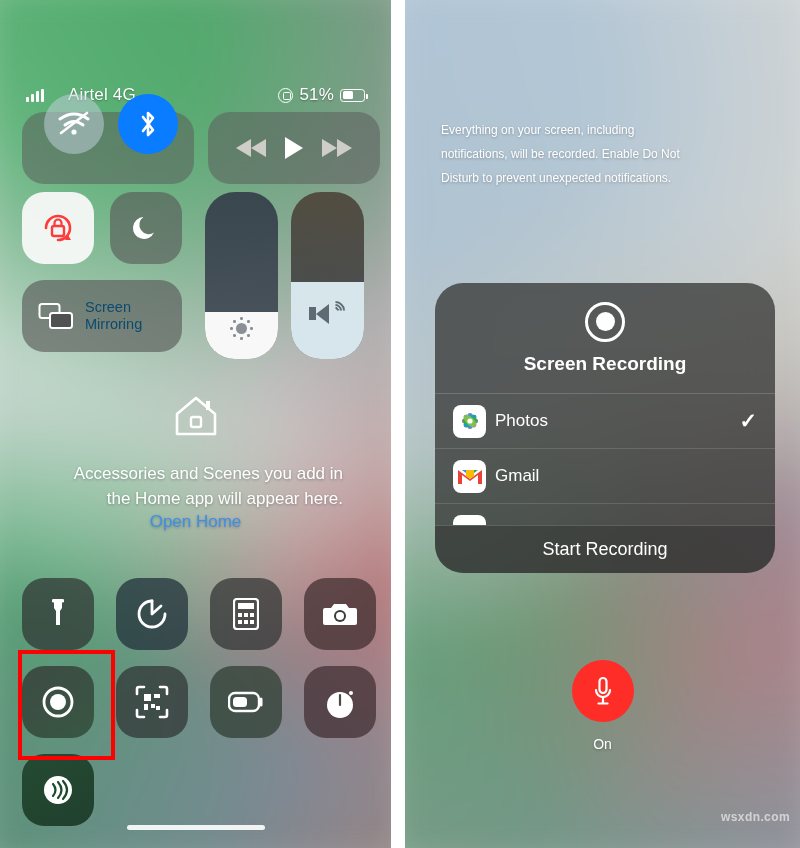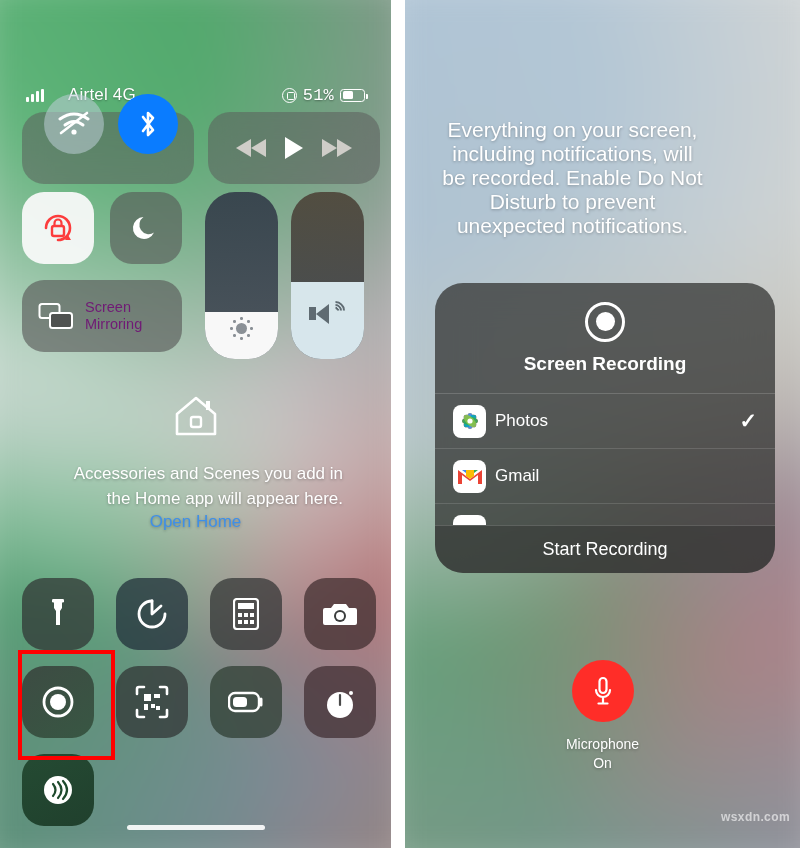--- a/index.html
+++ b/index.html
@@ -48,21 +48,21 @@
   
   .statusbar { position:absolute; top:78px; left:0; width:391px; height:34px;
     display:flex; align-items:center; justify-content:space-between;
     padding:0 26px; color:#fff; font-size:17px; letter-spacing:.2px;
     text-shadow:0 1px 2px rgba(0,0,0,.35); }
   .sb-left { display:flex; align-items:center; gap:24px; }
   .bars { display:flex; align-items:flex-end; gap:2px; height:13px; }
   .bars i { display:block; width:3px; background:#fff; border-radius:1px; }
   .bars i:nth-child(1){height:5px}  .bars i:nth-child(2){height:8px}
   .bars i:nth-child(3){height:11px} .bars i:nth-child(4){height:13px}
-  .sb-right { display:flex; align-items:center; gap:6px;font-family:Liberation Mono, monospace; }
+  .sb-right { display:flex; align-items:center; gap:6px; }
   .lockrot { width:15px; height:15px; border:1.6px solid #fff; border-radius:50%;
     position:relative; }
   .lockrot::after { content:""; position:absolute; left:4px; top:3.5px;
     width:6px; height:6px; border:1.4px solid #fff; border-radius:1.5px; }
   .batt { width:25px; height:13px; border:1.6px solid #fff; border-radius:3.5px;
     position:relative; padding:1.5px; }
   .batt::after { content:""; position:absolute; right:-4px; top:4px;
     width:2px; height:5px; background:#fff; border-radius:0 1px 1px 0; }
   .batt i { display:block; height:100%; width:51%; background:#fff; border-radius:1.5px; }
 
@@ -88,21 +88,21 @@
   .dbl.fwd .tri { border-width:9px 0 9px 15px; border-color:transparent transparent transparent #cfcdc8; }
 
   .tile { position:absolute; border-radius:22px; display:flex;
     align-items:center; justify-content:center; }
   .t-rotlock { left:22px;  top:192px; width:72px; height:72px; background:rgba(250,250,250,.93); }
   .t-dnd     { left:110px; top:192px; width:72px; height:72px; background:rgba(85,85,85,.6); }
 
   .mod-mirror { position:absolute; left:22px; top:280px; width:160px; height:72px;
     border-radius:22px; background:rgba(85,85,85,.62);
     display:flex; align-items:center; gap:11px; padding-left:16px; }
-  .mirror-label { color:#701a75; font-size:14.5px; line-height:17px; }
+  .mirror-label { color:#0c4a6e; font-size:14.5px; line-height:17px; }
 
   .slider { position:absolute; width:73px; height:167px; border-radius:30px;
     overflow:hidden; display:flex; flex-direction:column; justify-content:flex-end; }
   .sl-bright { left:205px; top:192px;
     background:linear-gradient(180deg,rgba(52,62,74,.92),rgba(66,74,84,.9)); }
   .sl-vol    { left:291px; top:192px;
     background:linear-gradient(180deg,rgba(78,70,58,.92),rgba(58,66,76,.9)); }
   .sl-fill { width:100%; display:flex; align-items:center; justify-content:center;
     padding-bottom:14px; }
   .fill-bright { height:28%; background:rgba(255,255,255,.96); }
@@ -141,21 +141,21 @@
 
   
   .hl { position:absolute; border:4px solid #ff0000; }
   .hl-rec { left:18px;  top:650px; width:97px;  height:110px; }
 
   .home-ind { position:absolute; left:50%; bottom:18px; transform:translateX(-50%);
     width:138px; height:5px; background:rgba(255,255,255,.9); border-radius:3px; }
 
   
   .rec-desc { position:absolute; left:0; top:118px; width:335px; padding:0 36px;
-    text-align:center; color:#fff; font-size:21px; line-height:24px;
+    text-align:left; color:#fff; font-size:12px; line-height:24px;
     text-shadow:0 1px 3px rgba(0,0,0,.28); }
 
   .rec-panel { position:absolute; left:30px; top:283px; width:340px; height:290px;
     border-radius:28px; overflow:hidden; background:rgba(52,54,52,.76);
     backdrop-filter:blur(18px); display:flex; flex-direction:column; }
   .rec-head { height:110px; display:flex; flex-direction:column;
     align-items:center; justify-content:center; gap:11px; }
   .rec-dot { width:40px; height:40px; border-radius:50%;
     border:3px solid #fff; display:flex; align-items:center; justify-content:center; }
   .rec-dot i { width:19px; height:19px; background:#fff; border-radius:50%; }
@@ -458,21 +458,20 @@
     <div class="mic-sec">
       <div class="mic-btn">
         <svg width="24" height="32" viewBox="0 0 24 32">
           <rect x="8.5" y="3" width="7" height="15" rx="3.5" fill="none" stroke="#fff" stroke-width="2.2"></rect>
           <path d="M5 15 a7 7 0 0 0 14 0" fill="none" stroke="#fff" stroke-width="2.2" stroke-linecap="round"></path>
           <path d="M12 22 v6" stroke="#fff" stroke-width="2.2" stroke-linecap="round"></path>
           <path d="M7.5 28.5 h9" stroke="#fff" stroke-width="2.2" stroke-linecap="round"></path>
         </svg>
       </div>
       <div class="mic-lbl">
-        <div>Microphone</div>
         <div>On</div>
       </div>
     </div>
 
     <div class="wm">wsxdn.com</div>
   </div>
 
 </div>
 
 </body></html>

